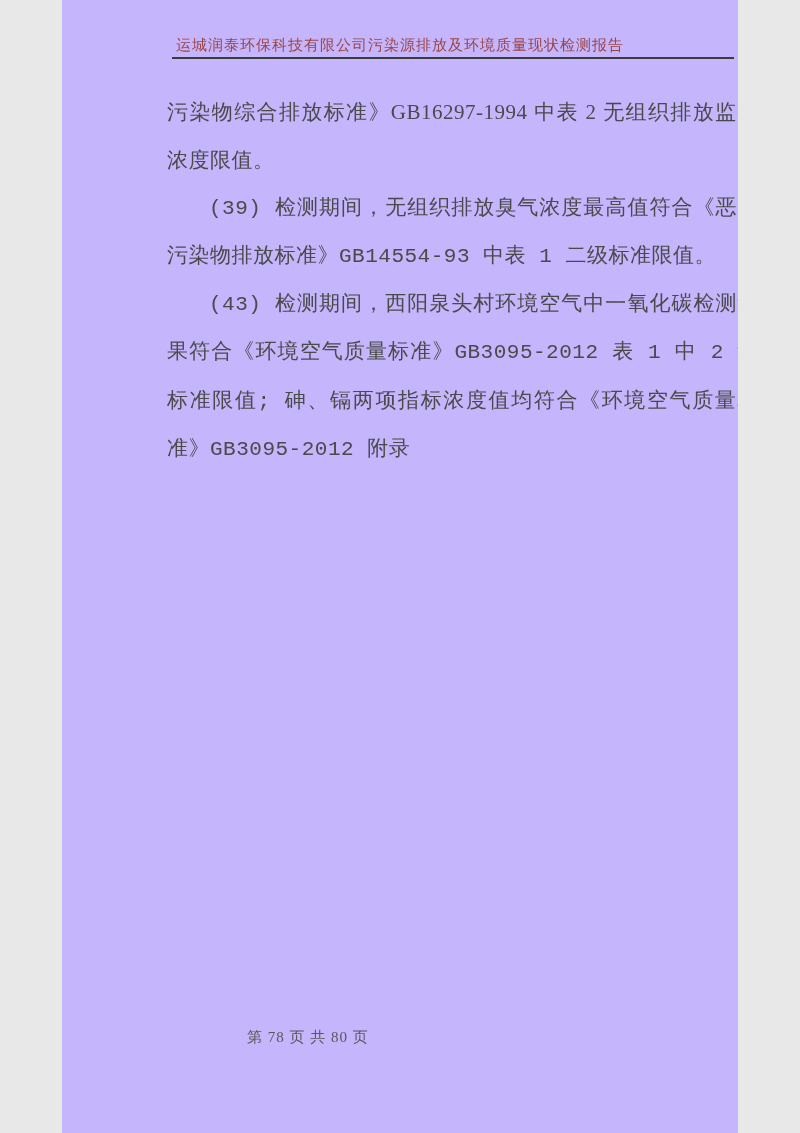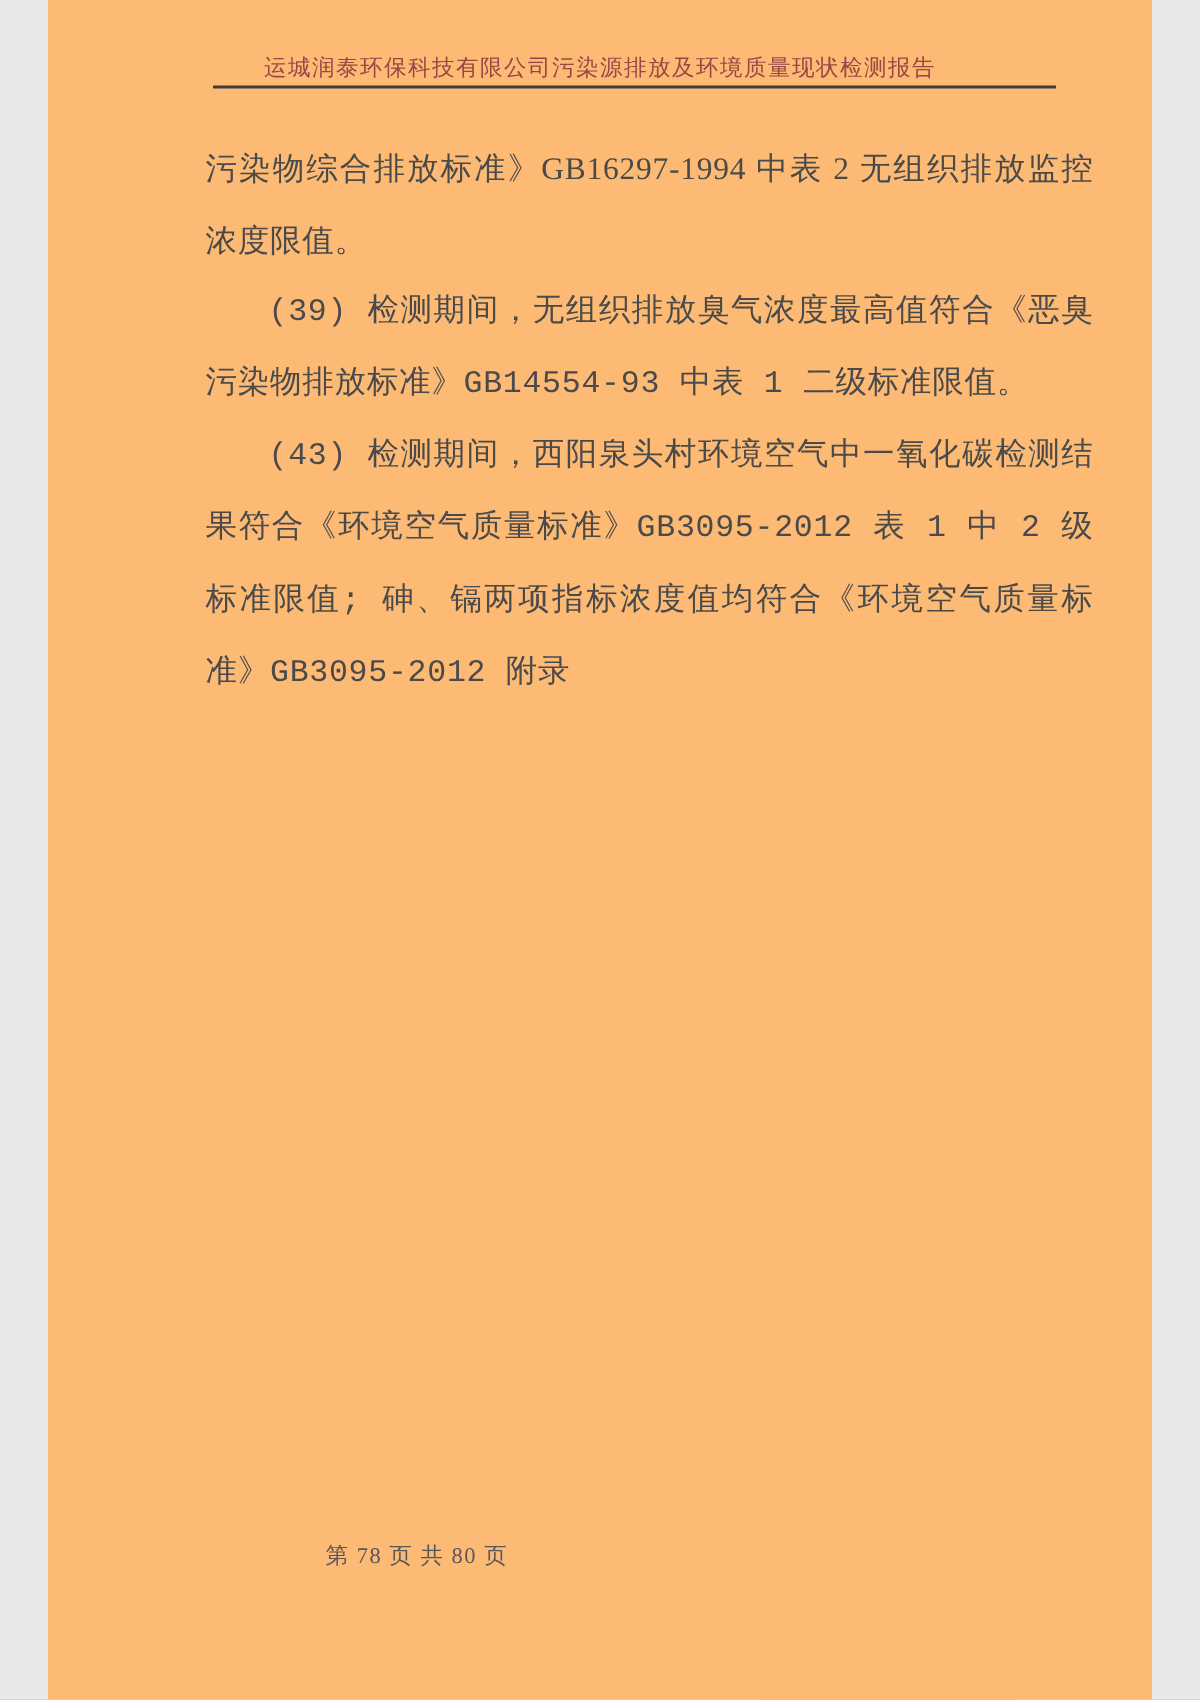--- a/index.html
+++ b/index.html
@@ -2,24 +2,24 @@
 <html style="--header-color: #9b4545; --rule-color: #3d3d3d; --body-color: #4a4a4a; --footer-page-color: #585858; --footer-company-color: #a34f4f;"><head>
 <meta charset="utf-8">
 <style>
   html, body { margin: 0; padding: 0; }
   body {
     background: #e8e8e8;
     font-family: "Liberation Serif", "DejaVu Serif", serif;
   }
   .page {
     position: relative;
-    width: 736px;
+    width: 676px;
     height: 1133px;
     margin: 0 auto;
-    background: #fdba74;
+    background: #c4b5fd;
     overflow: hidden;
     box-sizing: border-box;
   }
   .header-title {
     position: absolute;
     top: 36px;
     left: 0;
     width: 100%;
     text-align: center;
     font-size: 15px;

